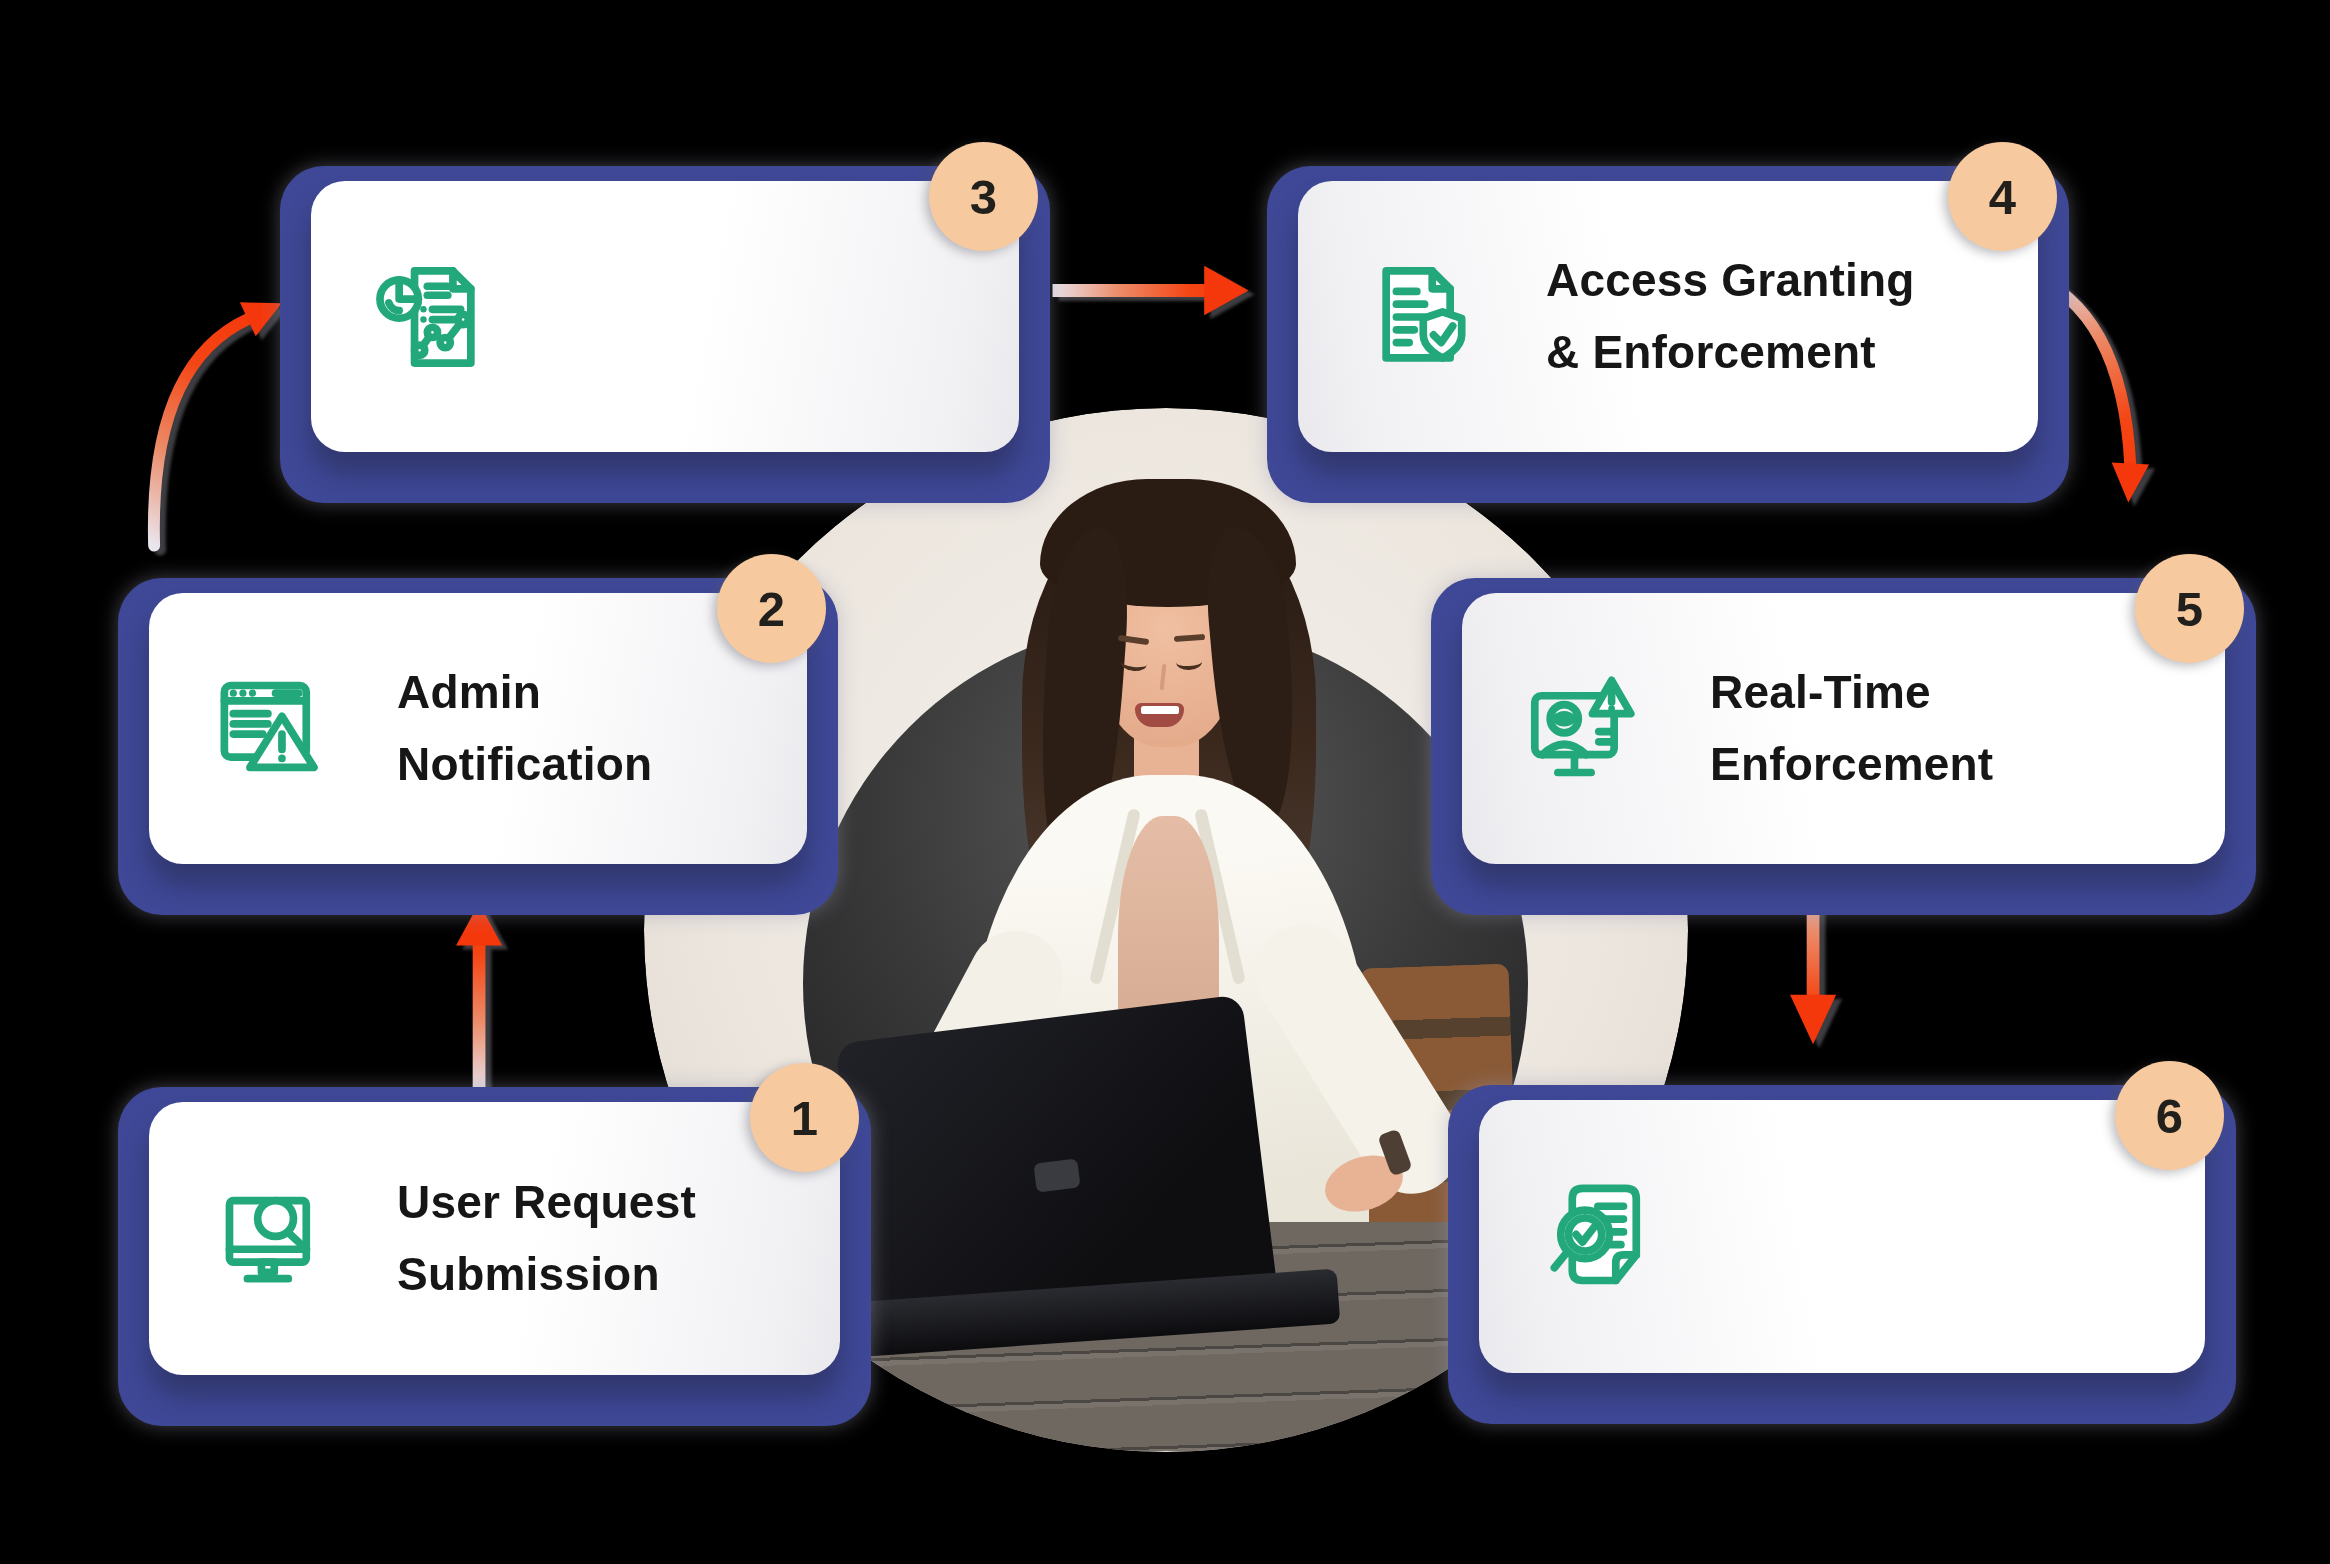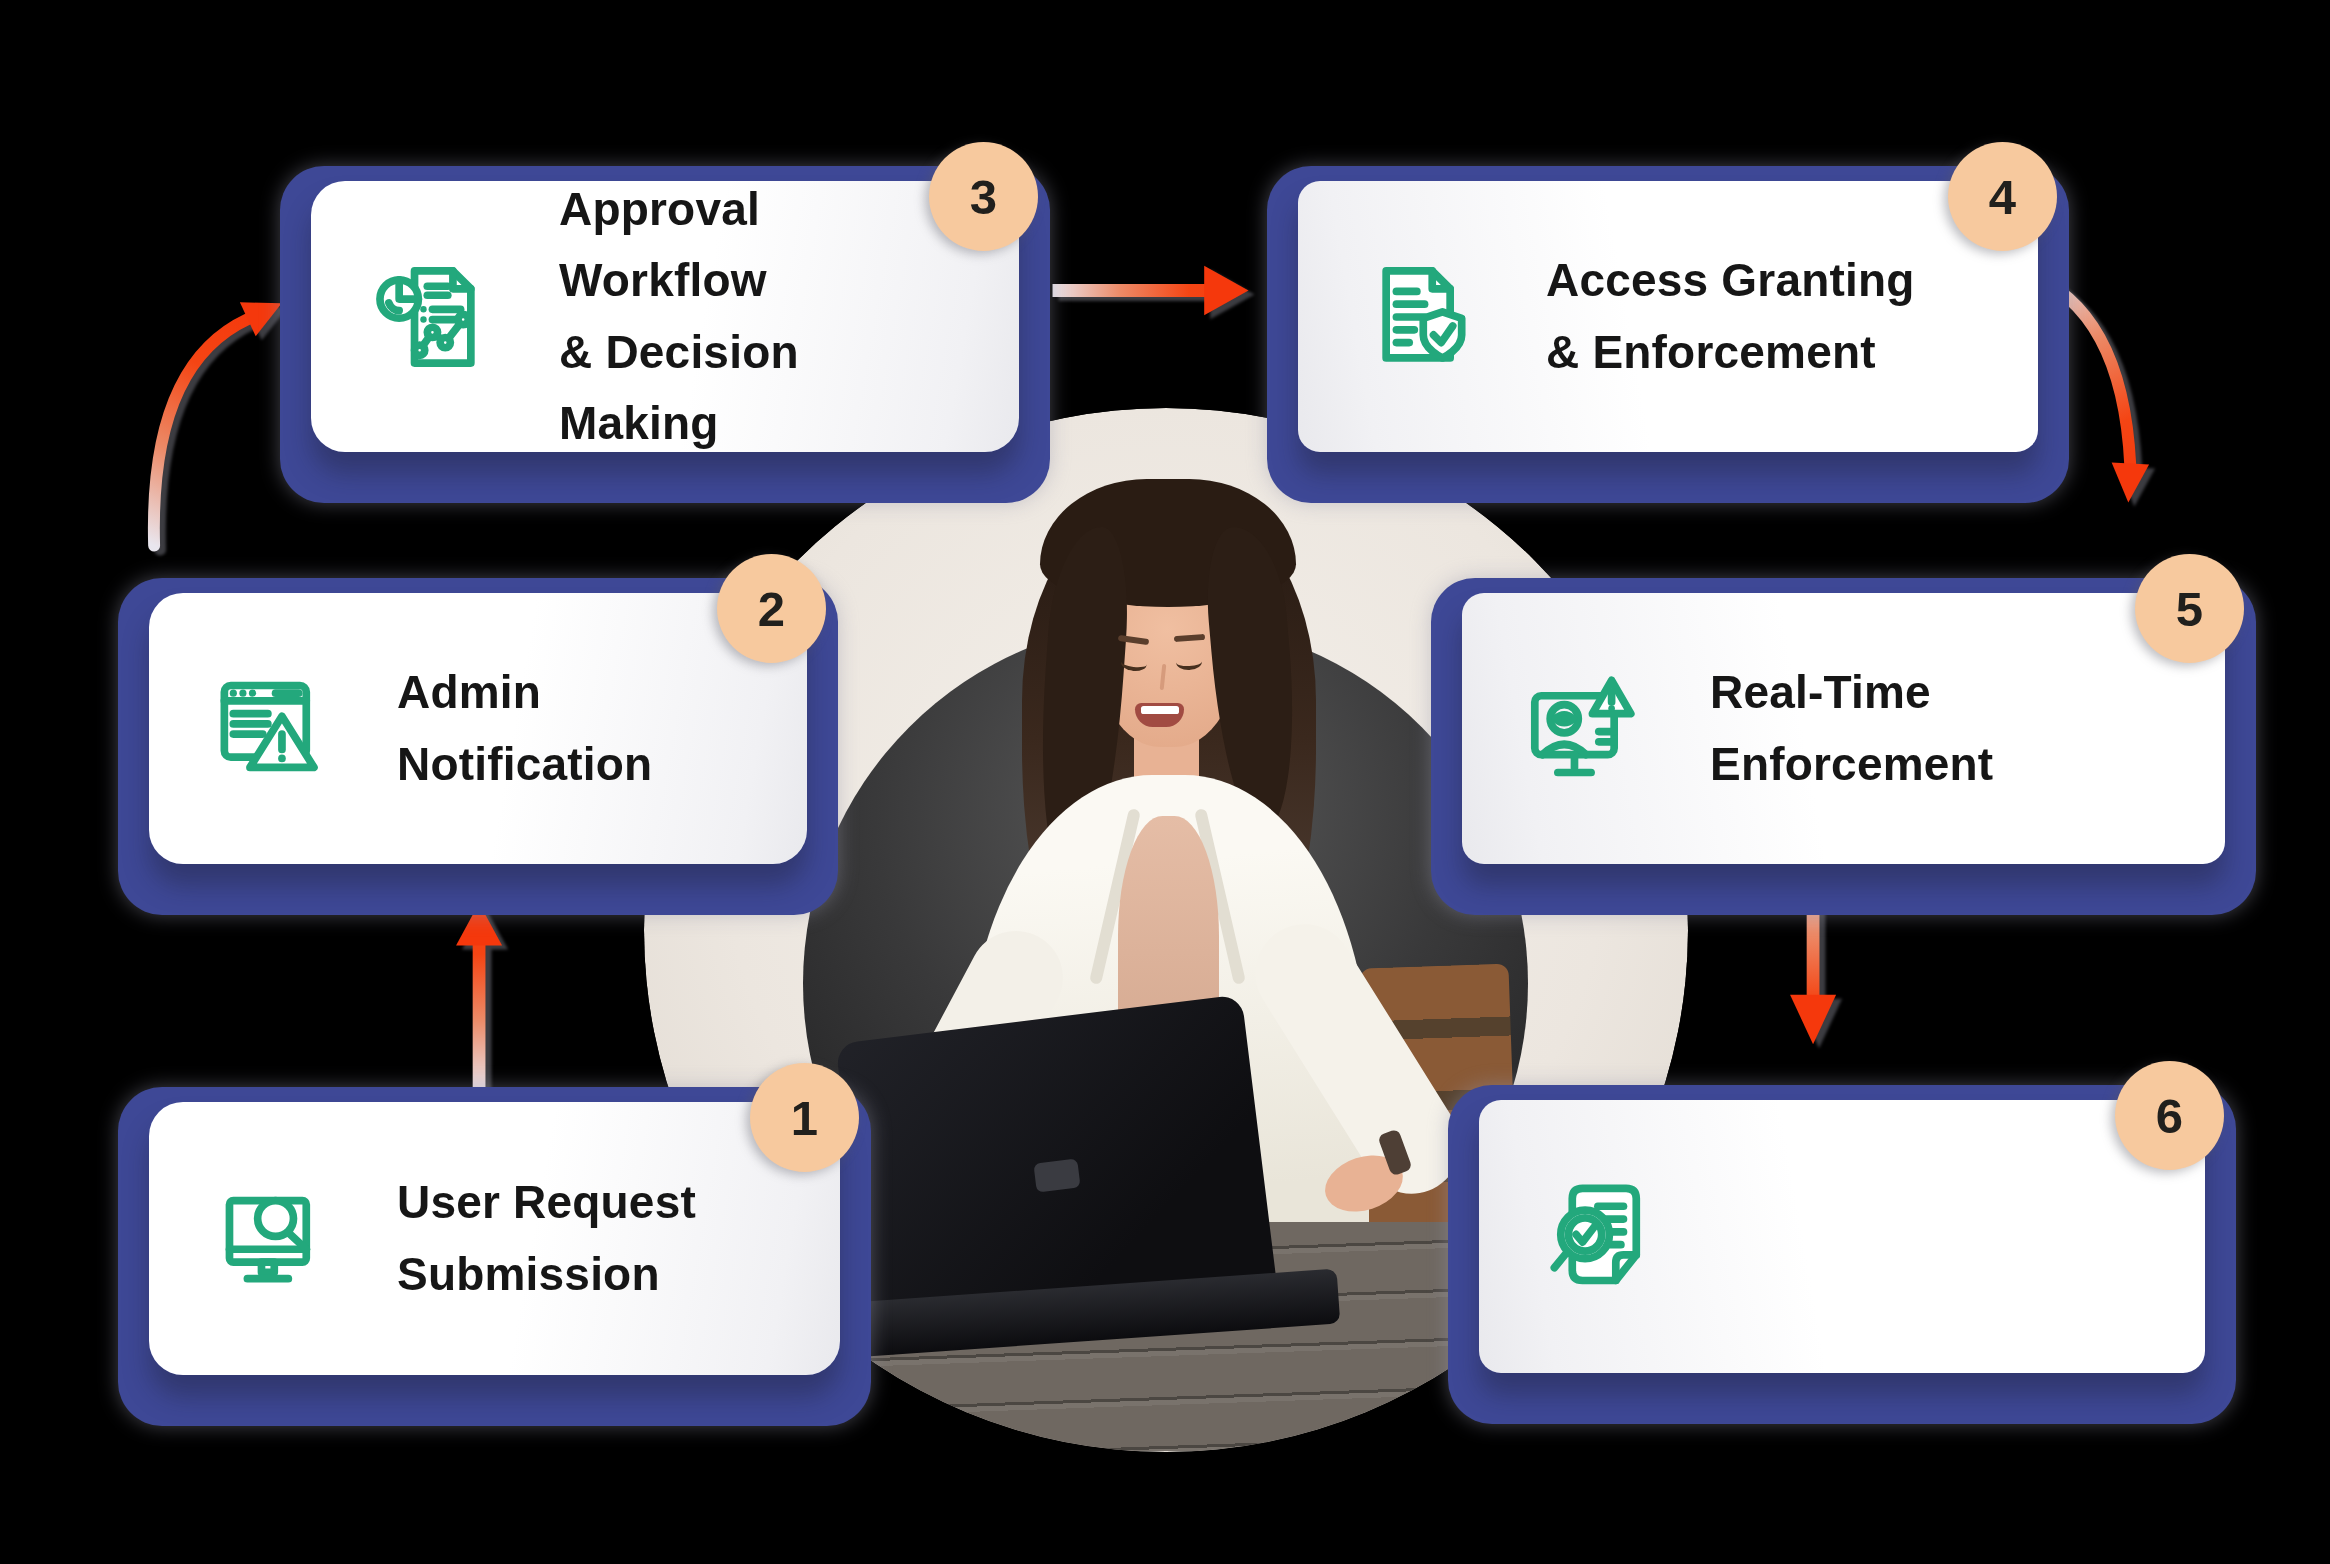--- a/index.html
+++ b/index.html
@@ -73,21 +73,21 @@
         border-radius:6.8px;transform:rotate(-20deg);}
   
   .card{position:absolute;}
   .backing{position:absolute;inset:-15.3px -31px -51px -31px;border-radius:44px;
         background:var(--navy,#3e4896);
         box-shadow:0 0 20.5px rgba(150,150,170,.45);}
   .face-card{position:absolute;inset:0;border-radius:34px;display:flex;align-items:center;
         padding:0 51px 0 60px;gap:60px;box-sizing:border-box;
         background:linear-gradient(100deg,#ffffff 55%,#f1f1f4 90%,#e9e9ed 100%);
         box-shadow:0 22px 25.6px rgba(25,25,40,.35);}
-  .card.right .face-card{background:linear-gradient(260deg,#ffffff 55%,#f1f1f4 90%,#e9e9ed 100%);border-radius:22px;}
+  .card.right .face-card{background:linear-gradient(260deg,#ffffff 55%,#f1f1f4 90%,#e9e9ed 100%);}
   .title{font-size:46px;line-height:1.55;font-weight:700;color:var(--card-text,#161616);letter-spacing:0.2px;}
   .title span{display:block;}
   .icon{width:128px;height:128px;flex:0 0 128px;}
   .icon svg{width:128px;height:128px;display:block;}
   .badge{position:absolute;top:-39px;right:-19px;width:109px;height:109px;border-radius:50%;
         background:var(--badge-bg,#f7c99e);color:var(--badge-text,#21201d);
         display:flex;align-items:center;justify-content:center;
         font-size:49px;font-weight:700;filter:drop-shadow(-3.4px 3.4px 5.1px rgba(90,90,100,.4));}
   .c1{left:149px;top:1102px;width:691px;height:273px;}
   .c2{left:149px;top:593px;width:658px;height:271px;}
@@ -270,24 +270,20 @@
           <circle class="ico-fillwhite" cx="22" cy="36" r="15"></circle>
           <path class="ico-stroke" d="M22 21 v15 h15"></path>
           <path class="ico-stroke" d="M14 39 a9 9 0 0 0 8 6"></path>
           <polyline class="ico-stroke" points="38,76 48,62 58,70 72,52"></polyline>
           <circle class="ico-fillwhite" cx="38" cy="76" r="4"></circle>
           <circle class="ico-fillwhite" cx="48" cy="62" r="4"></circle>
           <circle class="ico-fillwhite" cx="58" cy="70" r="4"></circle>
           <circle class="ico-fillwhite" cx="72" cy="52" r="4"></circle>
         </svg>
       </div>
-      <div class="title">
-        <span>Approval Workflow</span>
-        <span>&amp; Decision Making</span>
-      </div>
     </div>
     <div class="badge">3</div>
   </div>
 
   <div class="card c4 right">
     <div class="backing"></div>
     <div class="face-card">
       <div class="icon">
         <svg viewBox="0 0 100 100">
           <path class="ico-fillwhite" d="M22 14 h36 l14 14 v54 h-50 z"></path>

